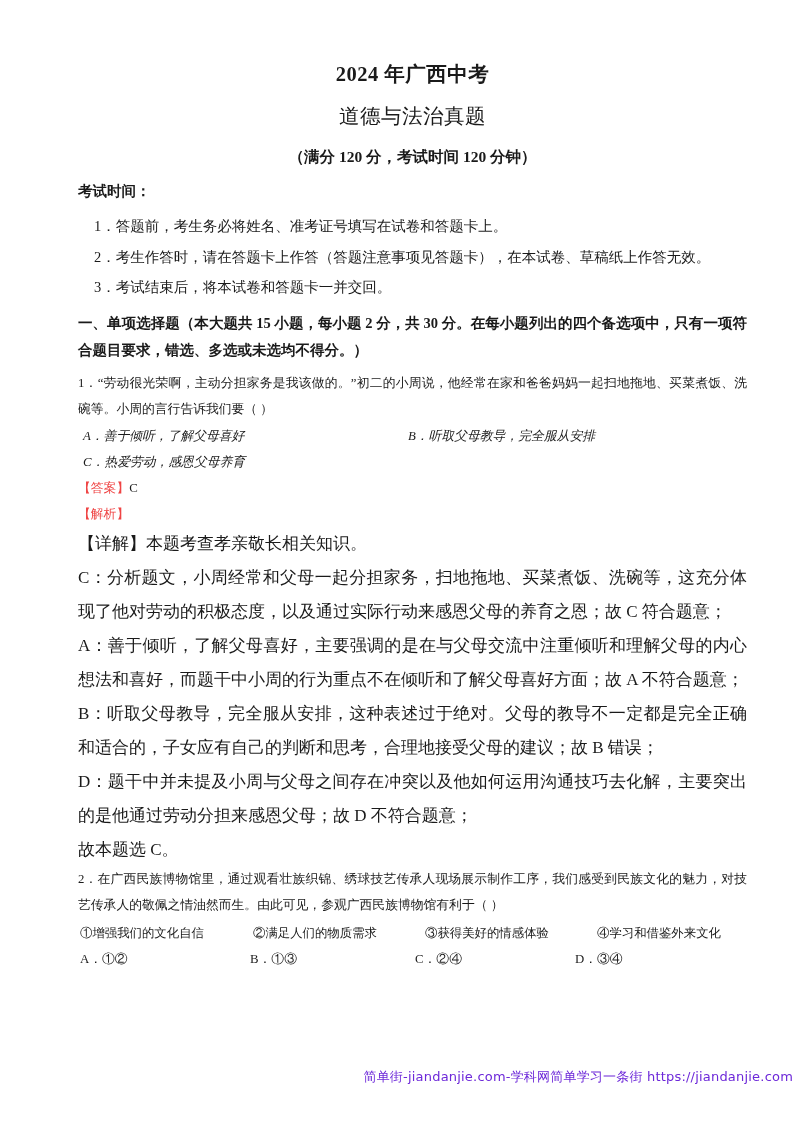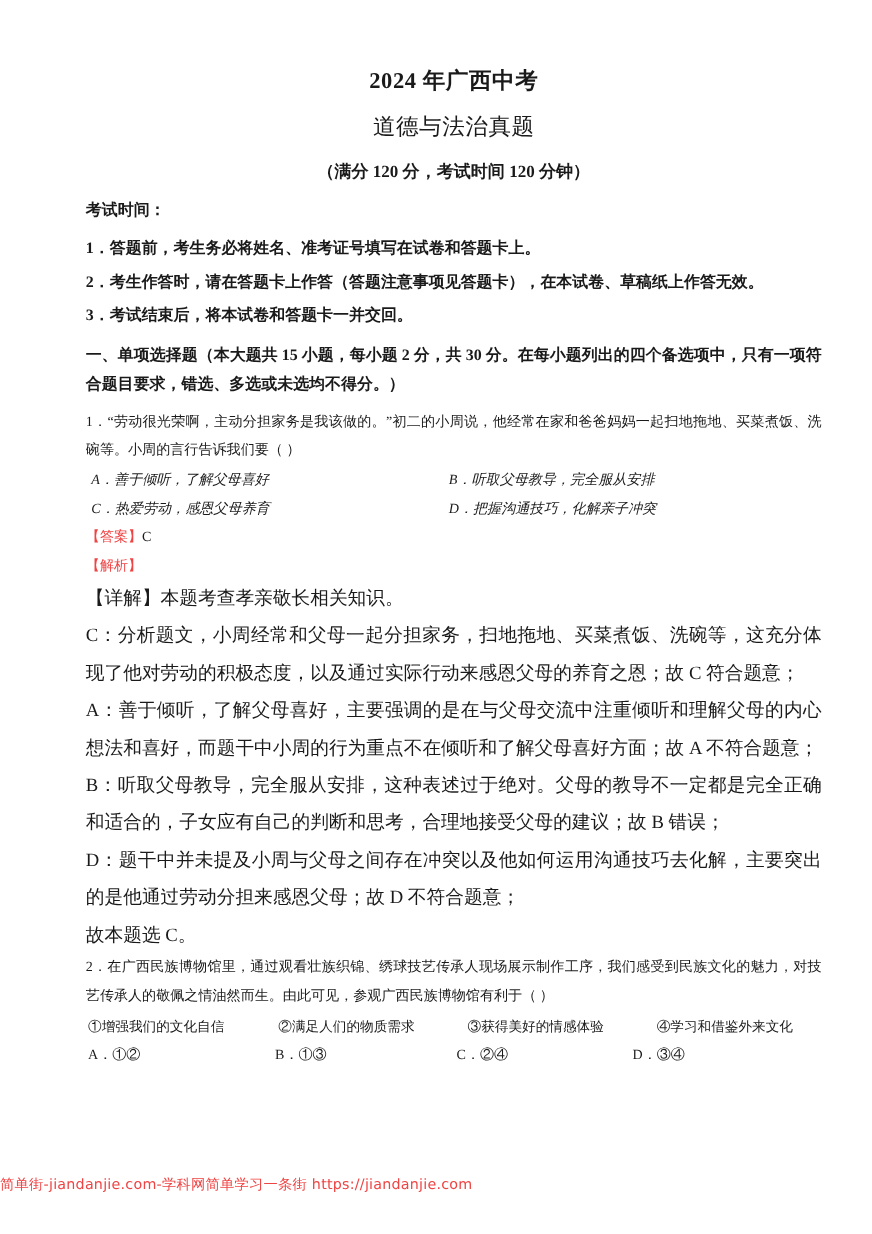--- a/index.html
+++ b/index.html
@@ -52,23 +52,23 @@
 
   
   .notice-heading {
     font-size: 14.5px;
     font-weight: bold;
     margin: 8px 0 10px 0;
     line-height: 1.5;
   }
   .notice-item {
     font-size: 14.5px;
-    font-weight: bold;
+    font-weight: normal;
     line-height: 1.82;
-    margin: 0 0 4px 0;
+    margin: 0 0 4px 16px;
     text-align: justify;
     text-justify: inter-ideograph;
   }
 
   
   .section-heading {
     font-size: 14.5px;
     font-weight: bold;
     line-height: 1.82;
     margin: 10px 0 8px 0;
@@ -141,24 +141,24 @@
     text-align: justify;
     text-justify: inter-ideograph;
   }
 
   
   .footer {
     position: absolute;
     left: 0;
     top: 1068px;
     width: 793px;
-    text-align: left;
+    text-align: right;
     font-family: "DejaVu Sans", "Liberation Sans", sans-serif;
     font-size: 13px;
-    color: #ef4444;
+    color: #6d28d9;
     letter-spacing: 0.2px;
   }
 </style>
 </head>
 <body>
 
 <div class="page">
 
   <div class="title-block">
     <div class="doc-title">2024 年广西中考</div>
@@ -177,21 +177,20 @@
 
   <div>
     <div class="q-stem">1．“劳动很光荣啊，主动分担家务是我该做的。”初二的小周说，他经常在家和爸爸妈妈一起扫地拖地、买菜煮饭、洗碗等。小周的言行告诉我们要（      ）</div>
 
     <div class="opt-row">
       <span class="opt-col opt-a">A．善于倾听，了解父母喜好</span>
       <span class="opt-col opt-b">B．听取父母教导，完全服从安排</span>
     </div>
     <div class="opt-row">
       <span class="opt-col opt-c">C．热爱劳动，感恩父母养育</span>
-      <span class="opt-col opt-d">D．把握沟通技巧，化解亲子冲突</span>
     </div>
 
     <div class="ans-line">
       <span class="tag-blue">【答案】</span><span>C</span>
     </div>
 
     <div class="ans-line">
       <span class="tag-blue">【解析】</span>
     </div>
 

